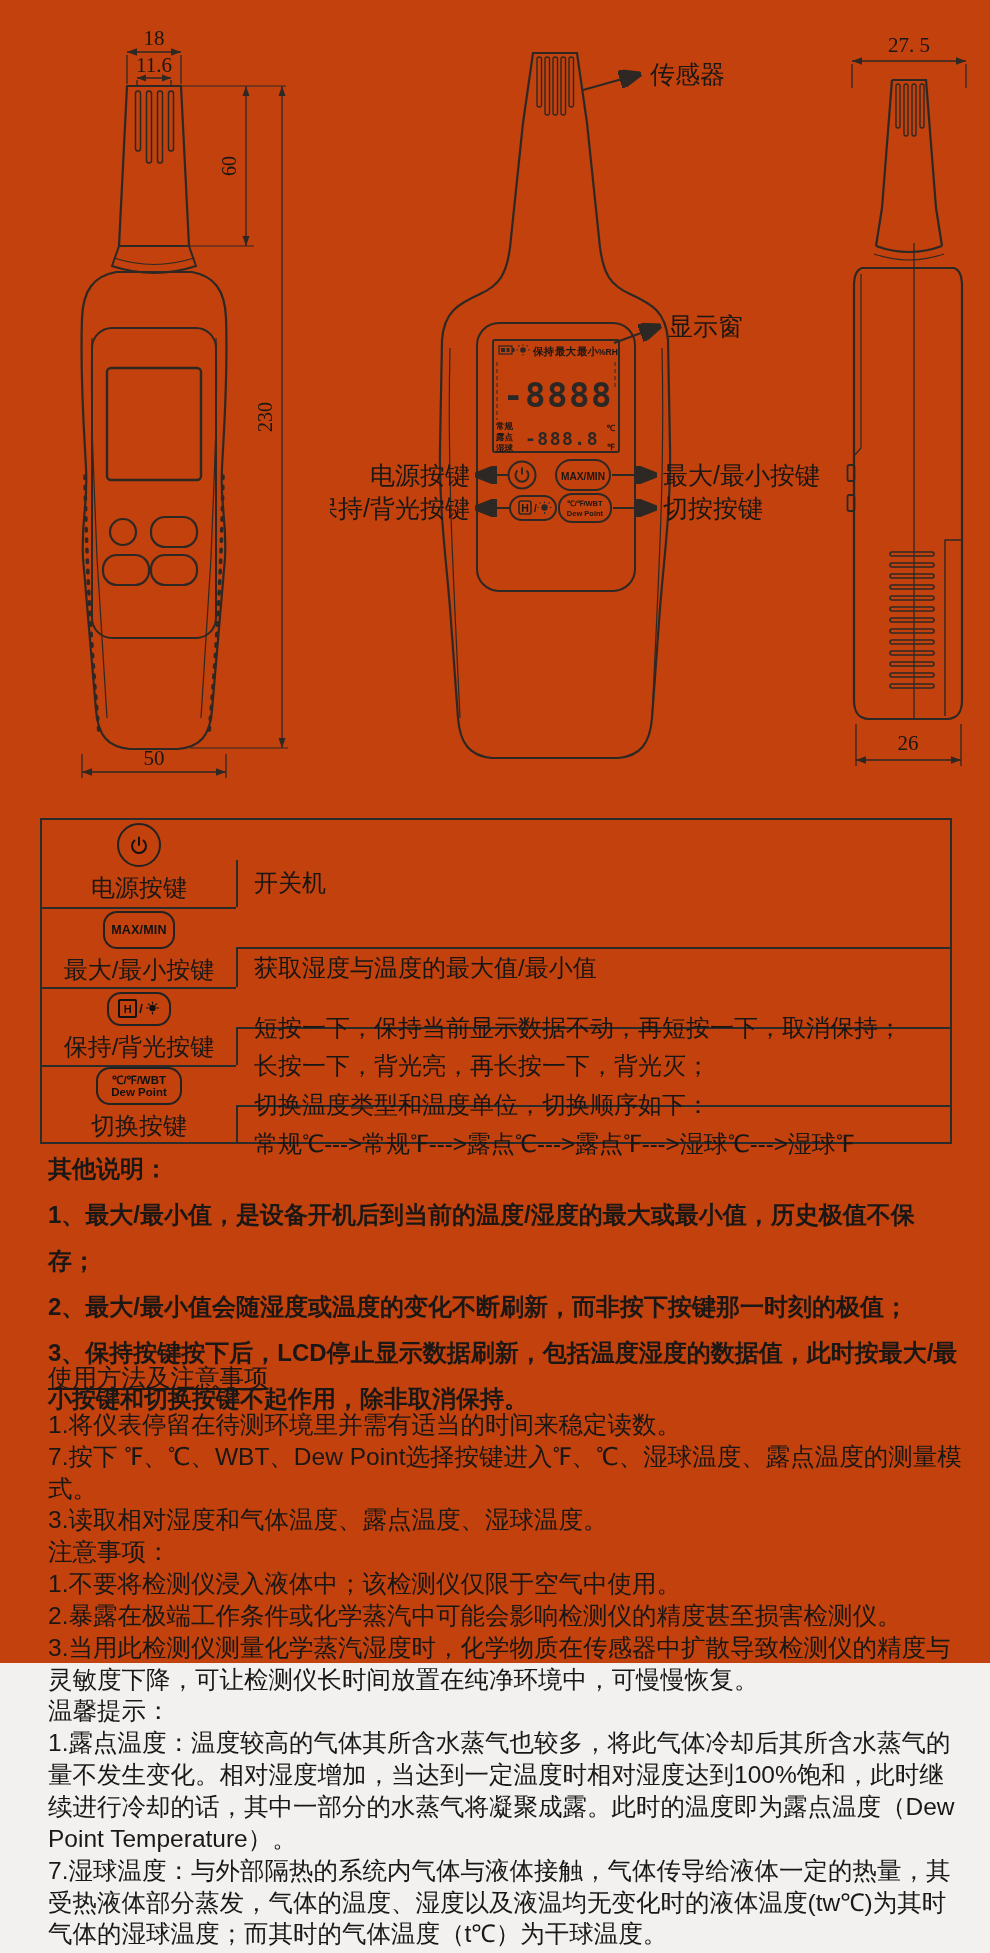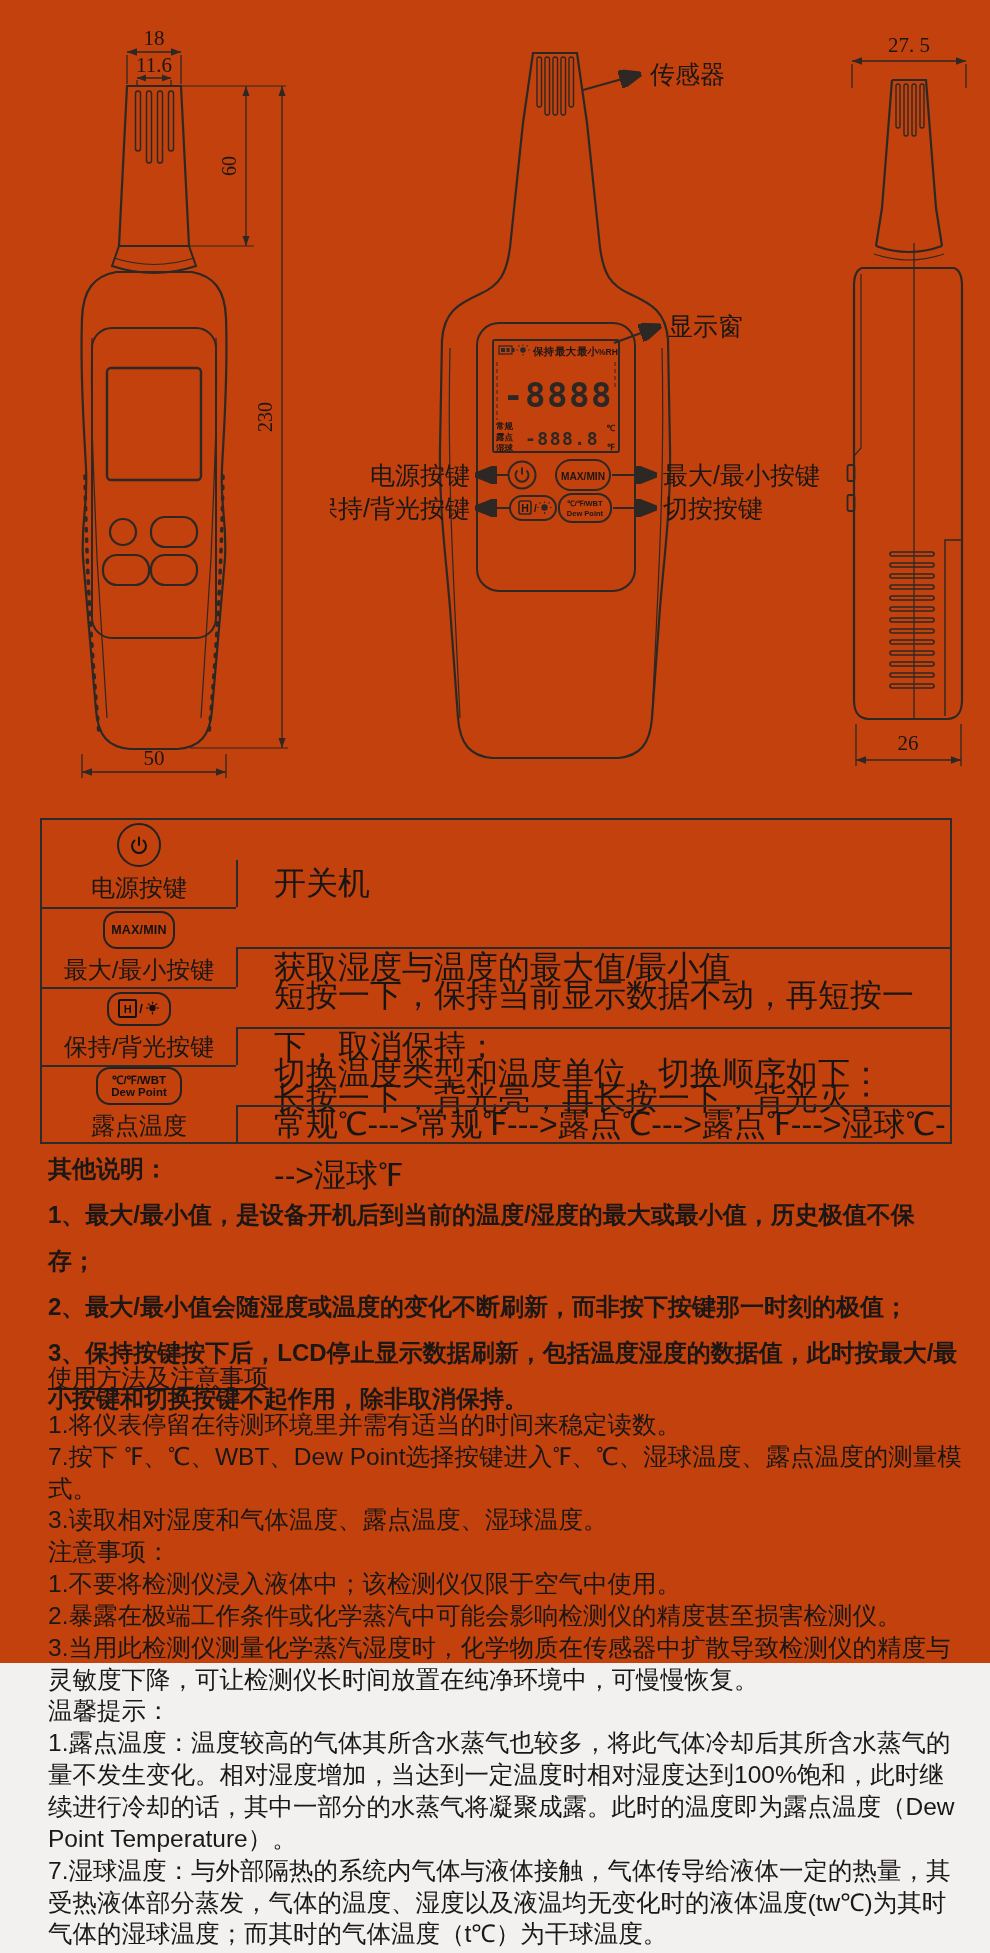--- a/index.html
+++ b/index.html
@@ -14,21 +14,21 @@
   .lcdtiny{font-size:8.5px;font-weight:700;}
   .seg7{font-family:"DejaVu Sans Mono",monospace;font-weight:700;letter-spacing:1.5px;fill:#2b2724;}
   
   .btn-table{position:absolute;left:40px;top:818px;width:908px;border:2px solid #2b2b2b;
     display:grid;grid-template-columns:194px 1fr;grid-template-rows:87px 80px 78px 77px;background:transparent;}
   .btn-table .cell{display:flex;}
   .btn-table .cell:nth-child(n+3){border-top:2px solid #2b2b2b;}
   .btn-table .cell:nth-child(even){border-left:2px solid #2b2b2b;}
   .keycell{flex-direction:column;align-items:center;justify-content:center;gap:5px;}
   .keylabel{font-size:24px;font-weight:500;}
-  .desccell{flex-direction:column;justify-content:center;padding-left:36px;font-size:32px;font-weight:500;line-height:1.6;color:#181614;margin-top:40px;}
+  .desccell{flex-direction:column;justify-content:center;padding-left:16px;font-size:24px;font-weight:500;line-height:1.6;color:#181614;margin-top:40px;}
   .pwr-circle{width:40px;height:40px;border:2.5px solid #222;border-radius:50%;display:flex;align-items:center;justify-content:center;}
   .pill{border:2.4px solid #222;border-radius:14px;display:flex;align-items:center;justify-content:center;color:#111;}
   .pill-maxmin{width:68px;height:34px;font-size:12.5px;font-weight:700;letter-spacing:.2px;}
   .pill-hold{width:60px;height:30px;gap:2px;}
   .pill-switch{width:82px;height:40px;flex-direction:column;line-height:1.05;font-size:11.5px;font-weight:700;}
   .hbox{width:15px;height:15px;border:2px solid #111;border-radius:2px;font-size:11px;font-weight:700;
     display:flex;align-items:center;justify-content:center;}
   .slash{font-size:13px;font-weight:700;}
   
   .s1{position:absolute;left:48px;top:1146px;width:910px;font-size:24px;font-weight:700;line-height:1.92;}
@@ -284,21 +284,21 @@
     <div class="cell desccell">
       <div>短按一下，保持当前显示数据不动，再短按一下，取消保持；</div>
       <div>长按一下，背光亮，再长按一下，背光灭；</div>
     </div>
 
     <div class="cell keycell">
       <div class="pill pill-switch">
         <span>℃/℉/WBT</span>
         <span>Dew Point</span>
       </div>
-      <div class="keylabel">露点温度</div>
+      <div class="keylabel">切换按键</div>
     </div>
     <div class="cell desccell">
       <div>切换温度类型和温度单位，切换顺序如下：</div>
       <div>常规℃---&gt;常规℉---&gt;露点℃---&gt;露点℉---&gt;湿球℃---&gt;湿球℉</div>
     </div>
   </div>
 
   <div class="s1">
     <p>其他说明：</p>
     <p>1、最大/最小值，是设备开机后到当前的温度/湿度的最大或最小值，历史极值不保存；</p>

